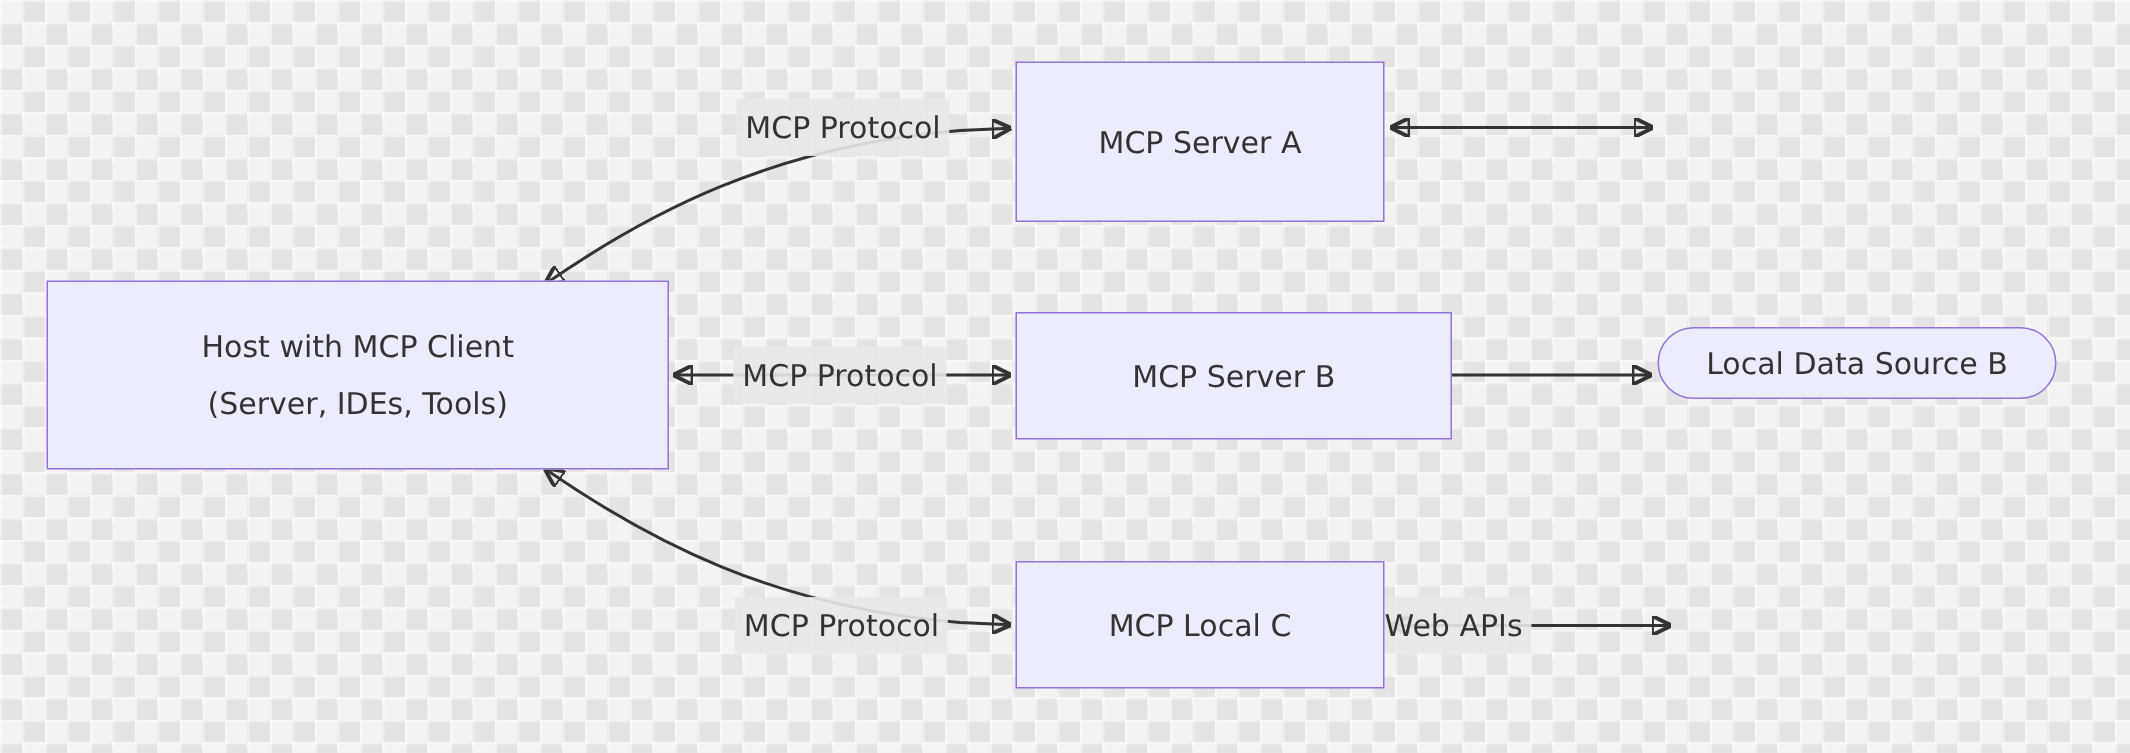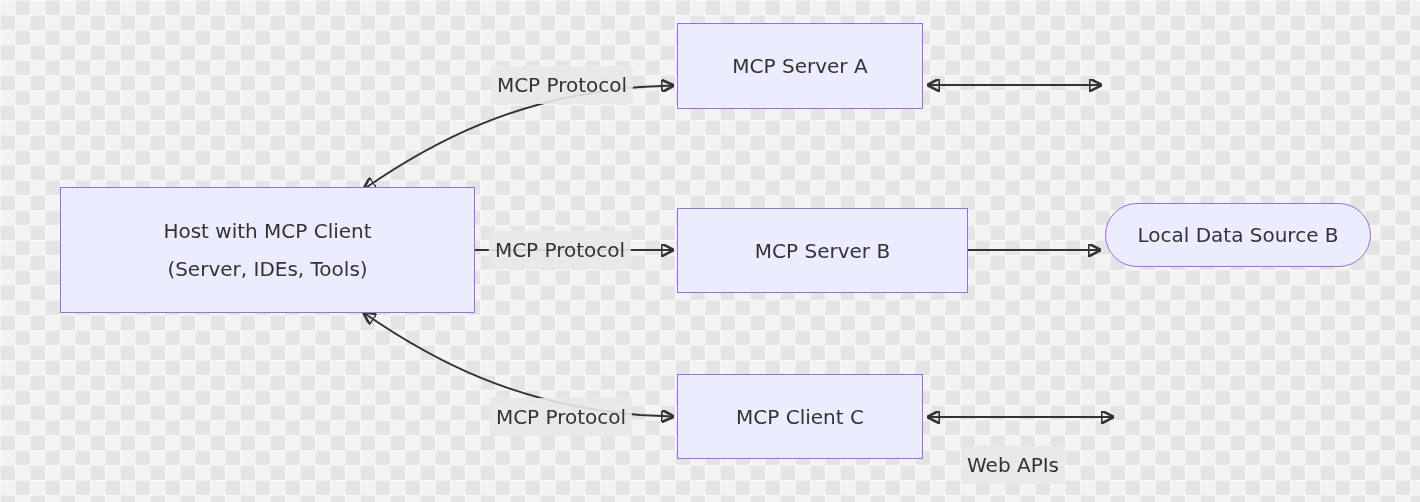--- a/index.html
+++ b/index.html
@@ -85,38 +85,38 @@
 
     <path d="M 928,417 L 1113,417" marker-start="url(#ah-start)" marker-end="url(#ah-end)"></path>
   </svg>
 
   <div class="edge-label" style="left:562px; top:85px;">MCP Protocol</div>
 
   <div class="edge-label" style="left:560px; top:250px;">MCP Protocol</div>
 
   <div class="edge-label" style="left:561px; top:417px;">MCP Protocol</div>
 
-  <div class="edge-label" style="left:1013px; top:417px;margin-top:48px;">Web APIs</div>
+  <div class="edge-label" style="left:969px; top:417px;">Web APIs</div>
 
-  <div class="node" style="left:31px; top:187px; width:415px; height:126px;margin-left:29px;">
+  <div class="node" style="left:31px; top:187px; width:415px; height:126px;">
     <div>Host with MCP Client</div>
     <div>(Server, IDEs, Tools)</div>
   </div>
 
-  <div class="node" style="left:677px; top:23px; width:246px; height:86px;">
+  <div class="node" style="left:677px; top:41px; width:246px; height:107px;">
     <span>MCP Server A</span>
   </div>
 
   <div class="node" style="left:677px; top:208px; width:291px; height:85px;">
     <span>MCP Server B</span>
   </div>
 
   <div class="node" style="left:677px; top:374px; width:246px; height:85px;">
-    <span>MCP Client C</span>
+    <span>MCP Local C</span>
   </div>
 
 
-  <div class="node stadium" style="left:1105px; top:203px; width:266px; height:64px;">
+  <div class="node stadium" style="left:1105px; top:218px; width:266px; height:48px;">
     <span>Local Data Source B</span>
   </div>
 
 
 </div>
 
 </body></html>

